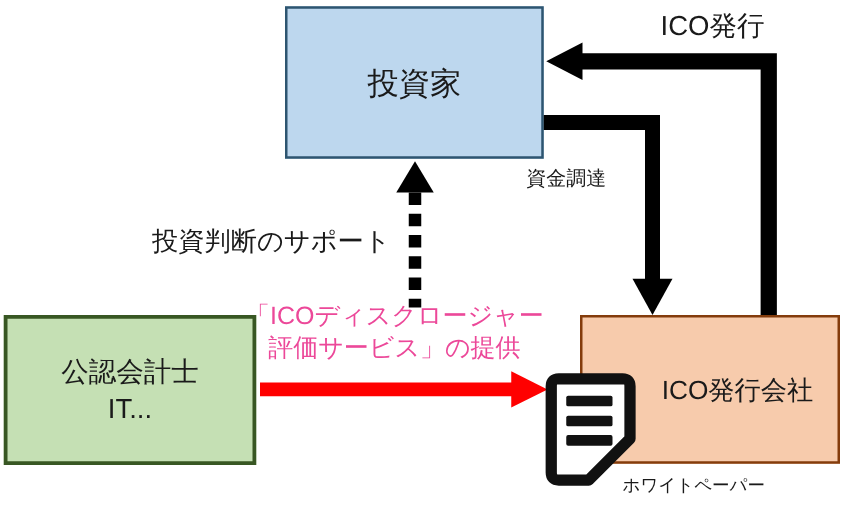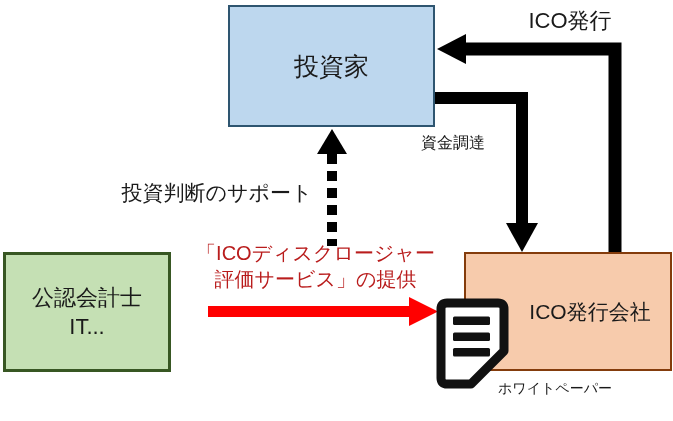--- a/index.html
+++ b/index.html
@@ -3,21 +3,21 @@
 <meta charset="utf-8">
 <style>
   html,body{margin:0;padding:0;background:#ffffff;}
   .canvas{
     position:relative;width:673px;height:421px;background:#ffffff;
     font-family:"Liberation Sans","DejaVu Sans",sans-serif;
     color:#1a1a1a;overflow:hidden;
   }
   .box{position:absolute;box-sizing:border-box;display:flex;align-items:center;justify-content:center;text-align:center;}
   .box-investor{left:228px;top:5px;width:207px;height:122px;background:#bdd7ee;border:2px solid #2e5570;font-size:25px;text-align:right;}
-  .box-experts{left:3px;top:252px;width:168px;height:120px;background:#c5e0b4;border:3px solid #385723;font-size:22px;line-height:29px;flex-direction:column;}
+  .box-experts{left:3px;top:252px;width:202px;height:120px;background:#c5e0b4;border:3px solid #385723;font-size:22px;line-height:29px;flex-direction:column;}
   .box-issuer{left:464px;top:252px;width:208px;height:119px;background:#f7cbac;border:2px solid #843c0c;font-size:21px;padding-left:44px;}
   .edge-label{position:absolute;text-align:center;white-space:nowrap;}
   .lbl-ico-issue{left:505px;top:6px;width:130px;font-size:22px;}
   .lbl-funding{left:393px;top:133px;width:120px;font-size:16px;}
   .lbl-support{left:118px;top:179px;width:198px;font-size:21px;text-align:center;}
   .service-note{position:absolute;left:193px;top:240px;width:245px;text-align:center;font-size:20px;line-height:26px;color:#ff0000;}
   .lbl-whitepaper{position:absolute;left:498px;top:380px;width:176px;font-size:14px;text-align:left;white-space:nowrap;}
   .arrow-layer{position:absolute;left:0;top:0;width:673px;height:421px;pointer-events:none;}
 </style>
 </head>
@@ -35,21 +35,21 @@
   </div>
 
   <div class="box box-issuer" style="background-color: rgb(247, 203, 172); border-color: rgb(132, 60, 12);">
     <span>ICO発行会社</span>
   </div>
 
   <div class="edge-label lbl-ico-issue">ICO発行</div>
   <div class="edge-label lbl-funding">資金調達</div>
   <div class="edge-label lbl-support">投資判断のサポート</div>
 
-  <div class="service-note" style="color: #b91c1c;">
+  <div class="service-note" style="color: #ec4899;">
     <div>「ICOディスクロージャー</div>
     <div>評価サービス」の提供</div>
   </div>
 
   <div class="lbl-whitepaper">ホワイトペーパー</div>
 
   <svg class="arrow-layer" viewBox="0 0 673 421">
 
     <g>
       <path d="M615,252 L615,49 L463,49" fill="none" stroke="#000000" stroke-width="13" style="stroke: rgb(0, 0, 0);"></path>

